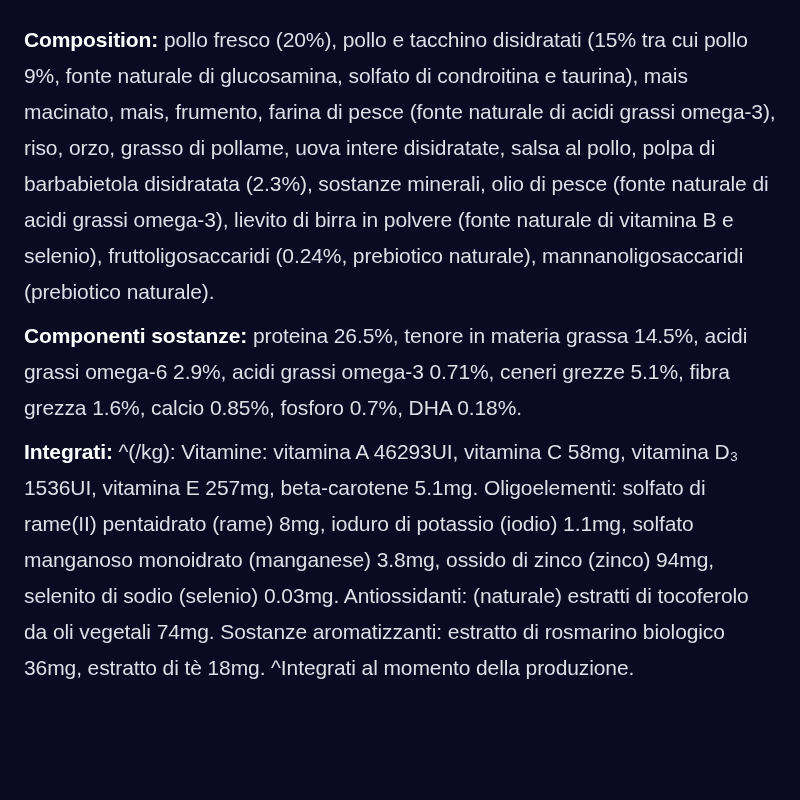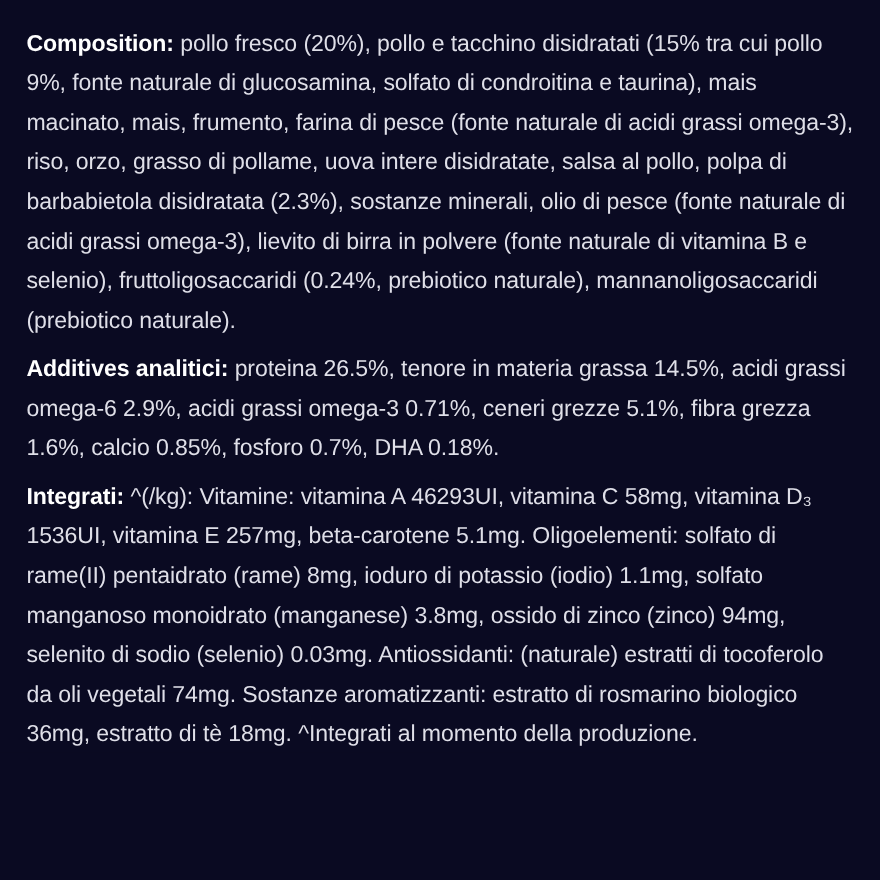--- a/index.html
+++ b/index.html
@@ -38,21 +38,21 @@
 <body>
 
 <div class="label-panel">
 
   <p class="para">
     <strong class="lead">Composition:</strong>
     <span>pollo fresco (20%), pollo e tacchino disidratati (15% tra cui pollo 9%, fonte naturale di glucosamina, solfato di condroitina e taurina), mais macinato, mais, frumento, farina di pesce (fonte naturale di acidi grassi omega-3), riso, orzo, grasso di pollame, uova intere disidratate, salsa al pollo, polpa di barbabietola disidratata (2.3%), sostanze minerali, olio di pesce (fonte naturale di acidi grassi omega-3), lievito di birra in polvere (fonte naturale di vitamina B e selenio), fruttoligosaccaridi (0.24%, prebiotico naturale), mannanoligosaccaridi (prebiotico naturale).</span>
   </p>
 
   <p class="para">
-    <strong class="lead">Additives analitici:</strong>
+    <strong class="lead">Componenti sostanze:</strong>
     <span>proteina 26.5%, tenore in materia grassa 14.5%, acidi grassi omega-6 2.9%, acidi grassi omega-3 0.71%, ceneri grezze 5.1%, fibra grezza 1.6%, calcio 0.85%, fosforo 0.7%, DHA 0.18%.</span>
   </p>
 
   <p class="para">
     <strong class="lead">Integrati:</strong>
     <span>^(/kg): Vitamine: vitamina A 46293UI, vitamina C 58mg, vitamina D₃ 1536UI, vitamina E 257mg, beta-carotene 5.1mg. Oligoelementi: solfato di rame(II) pentaidrato (rame) 8mg, ioduro di potassio (iodio) 1.1mg, solfato manganoso monoidrato (manganese) 3.8mg, ossido di zinco (zinco) 94mg, selenito di sodio (selenio) 0.03mg. Antiossidanti: (naturale) estratti di tocoferolo da oli vegetali 74mg. Sostanze aromatizzanti: estratto di rosmarino biologico 36mg, estratto di tè 18mg. ^Integrati al momento della produzione.</span>
   </p>
 
 </div>
 

